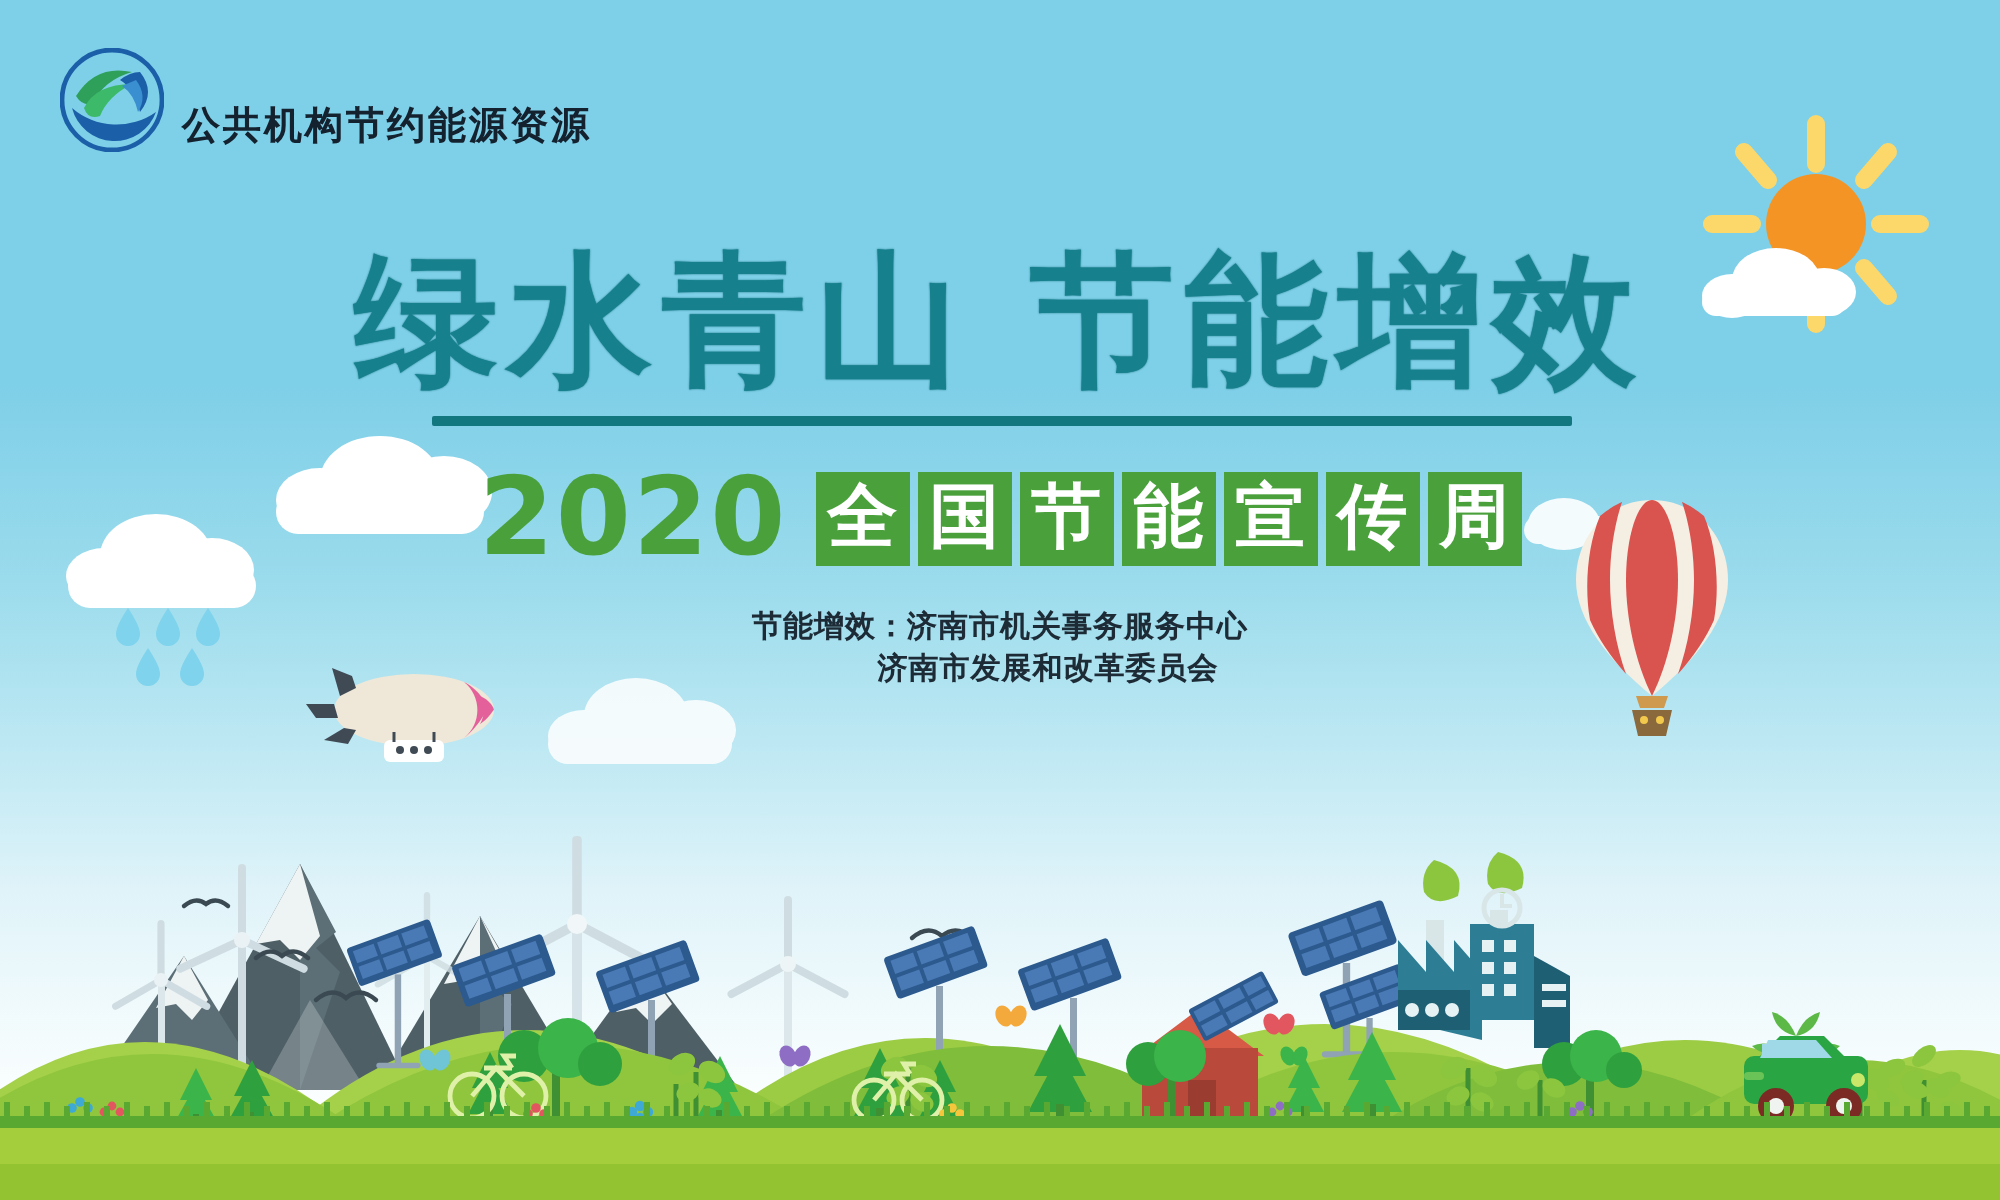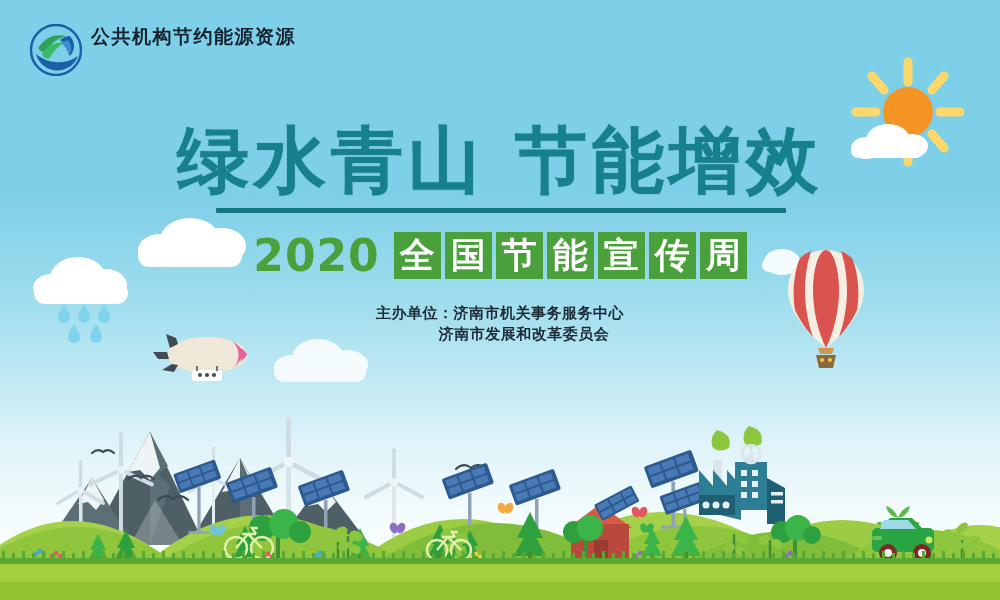--- a/index.html
+++ b/index.html
@@ -21,21 +21,21 @@
         #dff3f9 74%,
         #f0fafc 84%,
         #fbfefe 92%,
         #ffffff 100%);
   }
   .layer { position:absolute; }
 
   
   #logo-block {
     position:absolute; left:30px; top:24px;
-    display:flex; align-items:flex-start; gap:9px;
+    display:flex; align-items:flex-end; gap:9px;
   }
   #logo-mark { width:52px; height:52px; position:relative; }
   #logo-text {
     font-size:19px; font-weight:bold; color:#14212e;
     letter-spacing:1.5px; white-space:nowrap;
     font-family:"DejaVu Sans","Liberation Sans",sans-serif;
   }
 
   
   #headline {
@@ -51,21 +51,21 @@
     position:absolute; left:216px; top:208px;
     width:570px; height:5px; background:#13777f; border-radius:1px;
   }
 
   
   #subtitle-row {
     position:absolute; left:0; top:232px; width:1000px;
     display:flex; justify-content:center; align-items:center; gap:14px;
   }
   #year {
-    font-size:44px; font-weight:bold; color:#4aa13c;
+    font-size:54px; font-weight:bold; color:#4aa13c;
     font-family:"DejaVu Sans","Liberation Sans",sans-serif;
     letter-spacing:1px; line-height:1;
   }
   #campaign { display:flex; gap:4px; }
   #campaign .ch {
     display:flex; align-items:center; justify-content:center;
     width:47px; height:47px;
     background:#4aa13c; color:#ffffff;
     font-size:35px; font-weight:bold; line-height:1;
     font-family:"DejaVu Sans","Liberation Sans",sans-serif;
@@ -759,17 +759,17 @@
       <span class="ch">国</span>
       <span class="ch">节</span>
       <span class="ch">能</span>
       <span class="ch">宣</span>
       <span class="ch">传</span>
       <span class="ch">周</span>
     </span>
   </div>
 
   <div id="organizer">
-    <div class="ln1">主办单位：济南市机关事务服务中心</div>
+    <div class="ln1">节能增效：济南市机关事务服务中心</div>
     <div class="ln2">济南市发展和改革委员会</div>
   </div>
 
 </div>
 
 </body></html>

